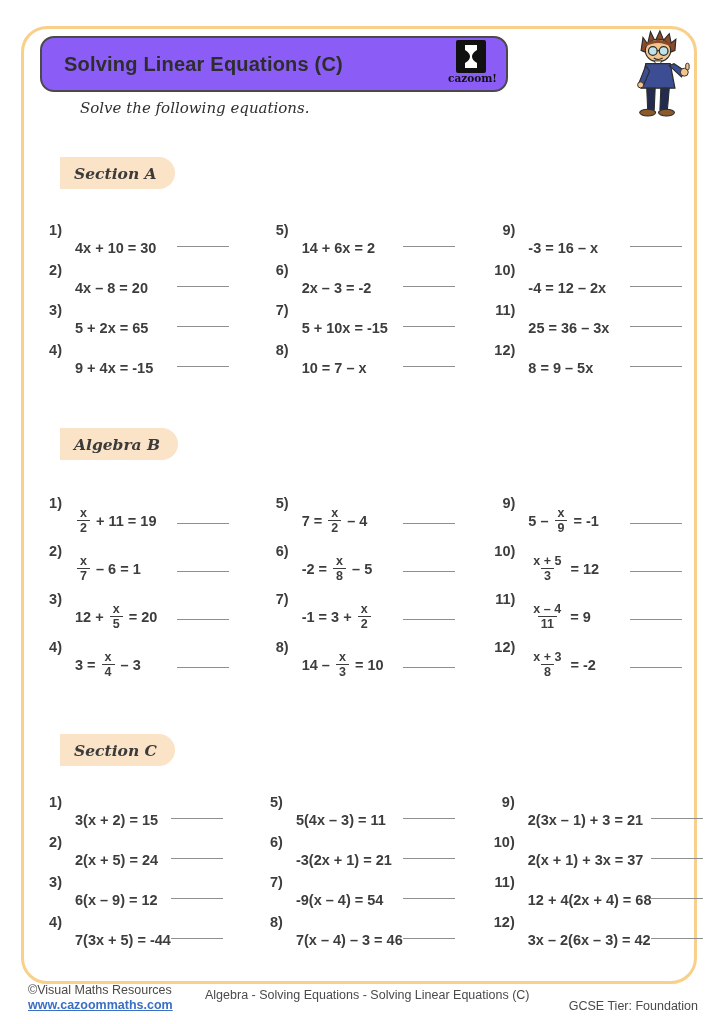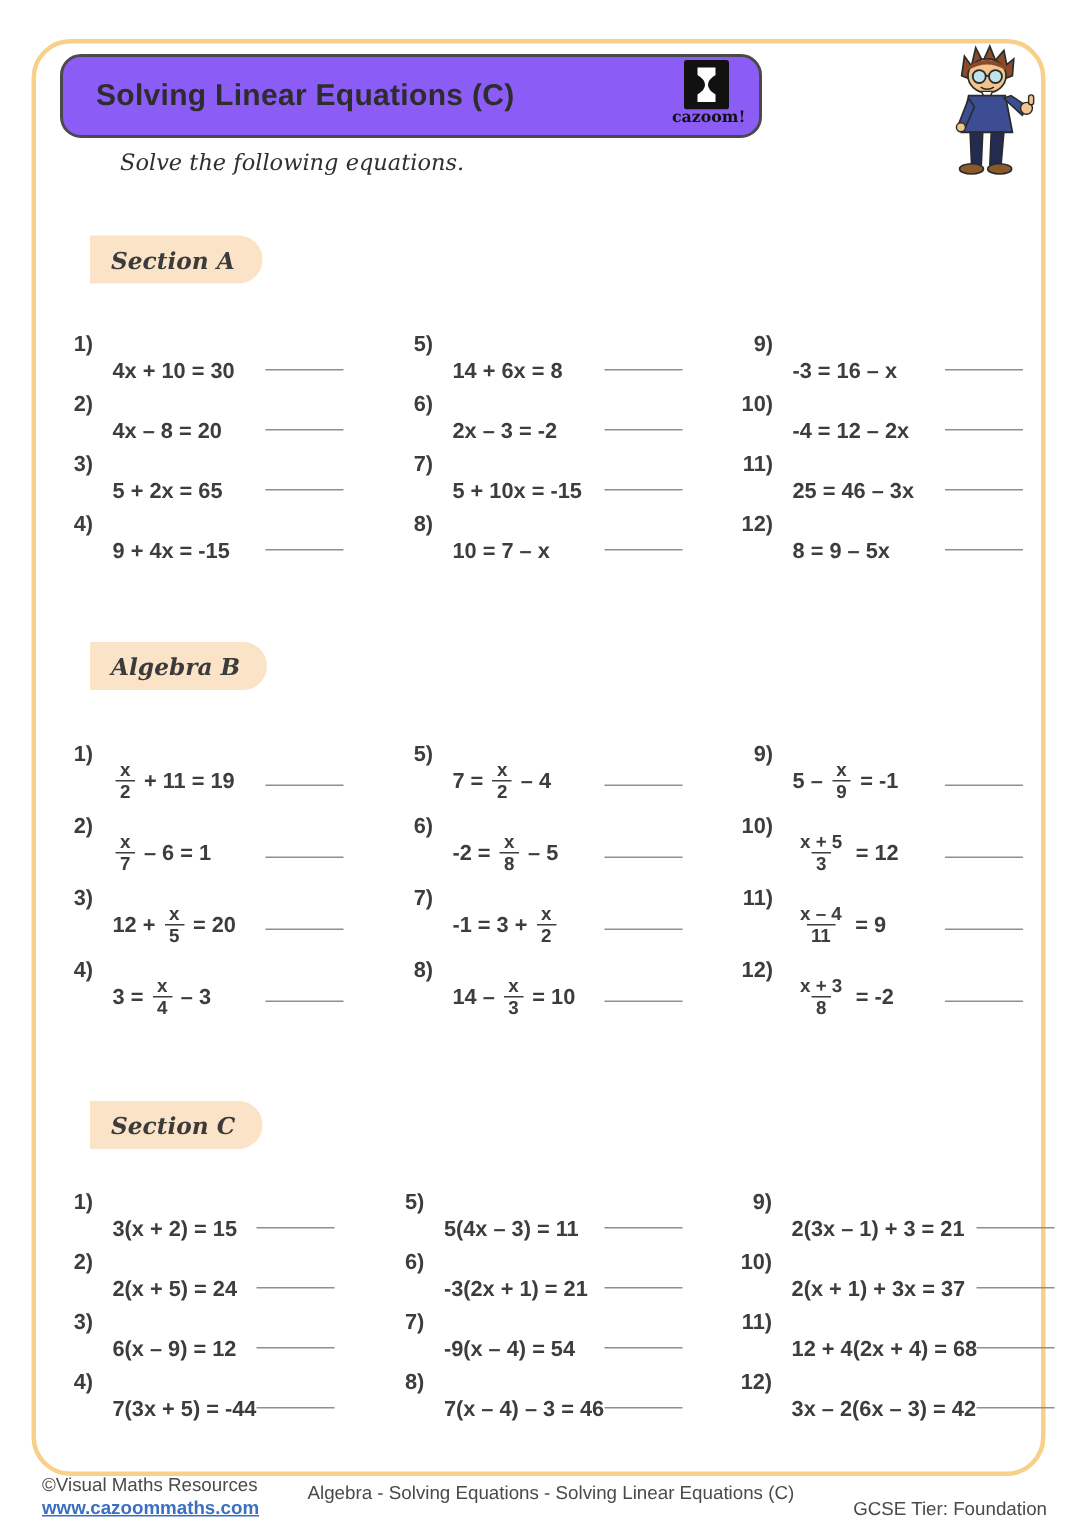--- a/index.html
+++ b/index.html
@@ -148,21 +148,21 @@
         <div class="q-row">
           <div class="qnum">4)</div>
           <div class="eq">
             <div class="txt">9 + 4x = -15</div>
           </div>
           <div class="ans"></div>
         </div>
         <div class="q-row">
           <div class="qnum">5)</div>
           <div class="eq">
-            <div class="txt">14 + 6x = 8</div>
+            <div class="txt">14 + 6x = 2</div>
           </div>
           <div class="ans"></div>
         </div>
         <div class="q-row">
           <div class="qnum">6)</div>
           <div class="eq">
             <div class="txt">2x – 3 = -2</div>
           </div>
           <div class="ans"></div>
         </div>
@@ -190,21 +190,21 @@
         <div class="q-row">
           <div class="qnum">10)</div>
           <div class="eq">
             <div class="txt">-4 = 12 – 2x</div>
           </div>
           <div class="ans"></div>
         </div>
         <div class="q-row">
           <div class="qnum">11)</div>
           <div class="eq">
-            <div class="txt">25 = 46 – 3x</div>
+            <div class="txt">25 = 36 – 3x</div>
           </div>
           <div class="ans"></div>
         </div>
         <div class="q-row">
           <div class="qnum">12)</div>
           <div class="eq">
             <div class="txt">8 = 9 – 5x</div>
           </div>
           <div class="ans"></div>
         </div>

